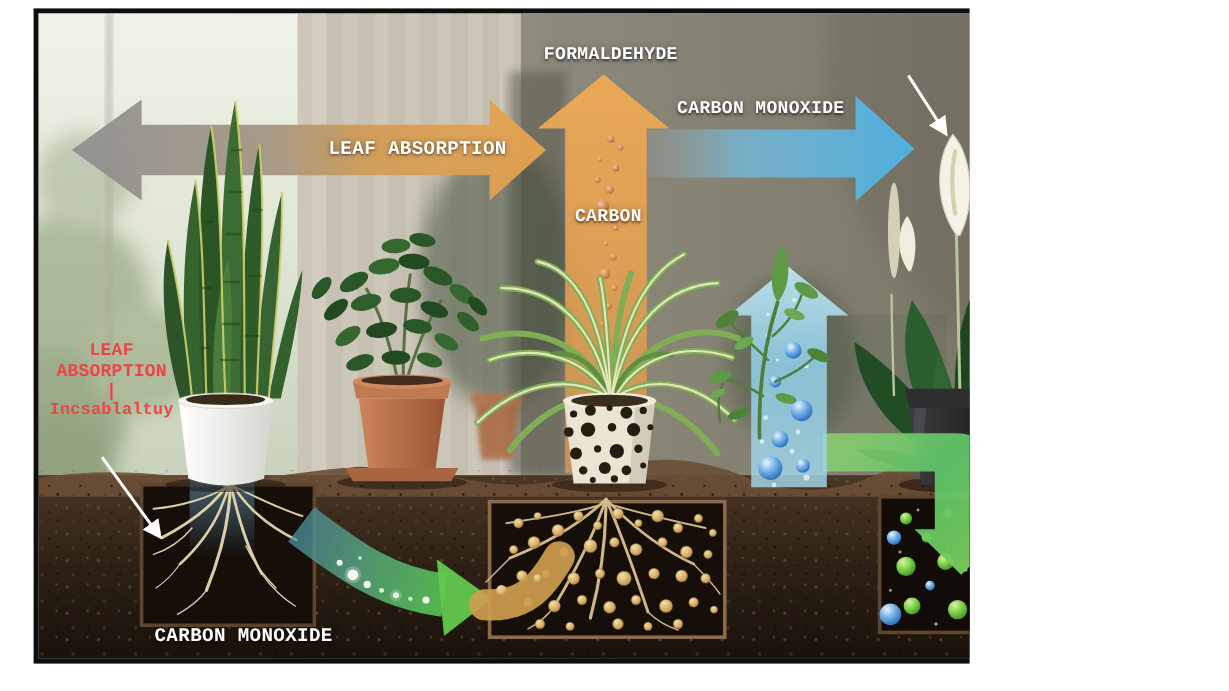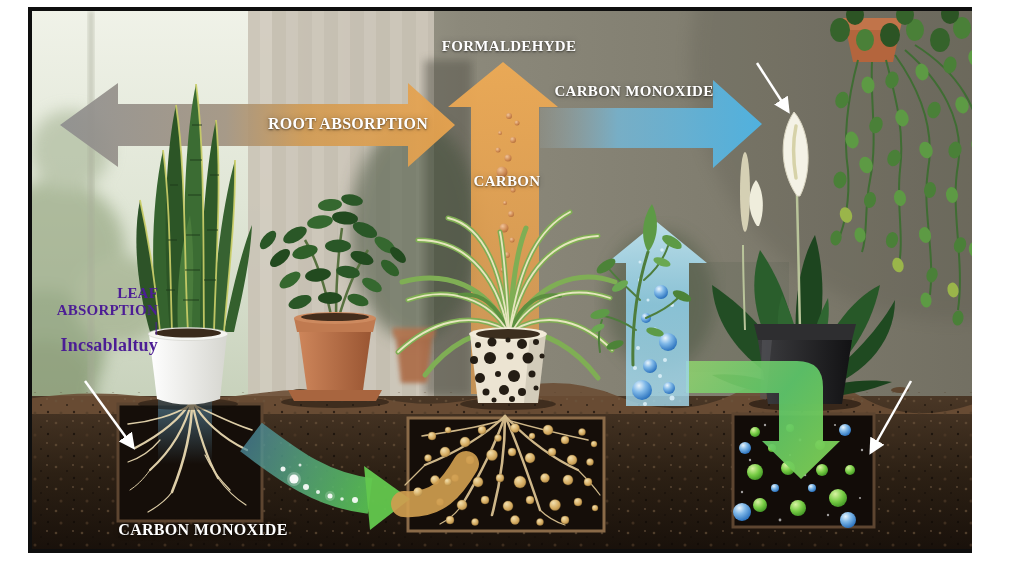--- a/index.html
+++ b/index.html
@@ -1,28 +1,28 @@
 <!DOCTYPE html>
 <html><head>
 <meta charset="utf-8">
 <style>
   html,body{margin:0;padding:0;background:#ffffff;}
-  .stage{position:relative;width:972px;height:576px;background:#ffffff;
-         font-family:Liberation Serif, serif;overflow:hidden;}
+  .stage{position:relative;width:808px;height:576px;background:#ffffff;
+         font-family:Liberation Mono, monospace;overflow:hidden;}
   .frame-border{position:absolute;left:28px;top:7px;width:972px;height:546px;
          border:4px solid #0e0e0e;box-sizing:border-box;z-index:40;pointer-events:none;}
   .art-clip{position:absolute;left:32px;top:11px;width:964px;height:538px;overflow:hidden;z-index:1;}
   .art-clip svg{position:absolute;left:-32px;top:-11px;display:block;}
   .lbl{position:absolute;transform:translate(-50%,-50%);font-weight:700;white-space:nowrap;
        z-index:30;letter-spacing:.3px;}
   .lbl.white{color:#ffffff;text-shadow:0 1px 2px rgba(0,0,0,.55),0 0 6px rgba(0,0,0,.25);}
   .fs15{font-size:15px;} .fs16{font-size:16px;}
-  .note{position:absolute;left:28px;top:285px;width:130px;text-align:right;color:#4c1d95;
+  .note{position:absolute;left:28px;top:285px;width:130px;text-align:center;color:#ef4444;
         font-weight:700;z-index:30;line-height:1.12;font-size:15px;letter-spacing:.2px;}
-  .note .l4{font-size:18px;display:block;}
+  .note .l4{font-size:14px;display:block;}
   .note span{display:block;}
 </style>
 </head>
 <body>
 
 <div class="stage">
 
   <div class="art-clip">
   <svg width="1024" height="576" viewBox="0 0 1024 576" xmlns="http://www.w3.org/2000/svg">
     <defs>
@@ -622,21 +622,21 @@
 
     <g stroke="#ffffff" stroke-width="2.5">
       <line x1="757" y1="63" x2="788" y2="111" marker-end="url(#wh)"></line>
       <line x1="85" y1="381" x2="133" y2="447" marker-end="url(#wh)"></line>
       <line x1="911" y1="381" x2="871" y2="452" marker-end="url(#wh)"></line>
     </g>
   </svg>
   </div>
 
   <div class="lbl white fs15" style="left:509px;top:46px;">FORMALDEHYDE</div>
-  <div class="lbl white fs16" style="left:348px;top:124px;">ROOT ABSORPTION</div>
+  <div class="lbl white fs16" style="left:348px;top:124px;">LEAF ABSORPTION</div>
   <div class="lbl white fs15" style="left:634px;top:91px;">CARBON MONOXIDE</div>
   <div class="lbl white fs15" style="left:507px;top:181px;">CARBON</div>
   <div class="lbl white fs16" style="left:203px;top:530px;">CARBON MONOXIDE</div>
 
   <div class="note">
     <span>LEAF</span>
     <span>ABSORPTION</span>
     <span>|</span>
     <span class="l4">Incsablaltuy</span>
   </div>

